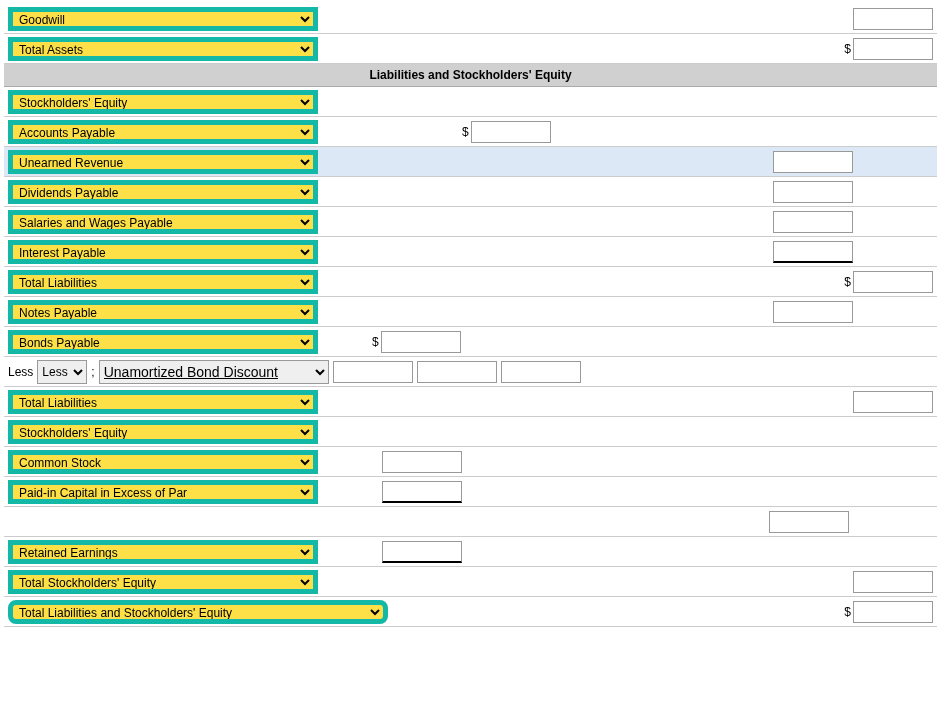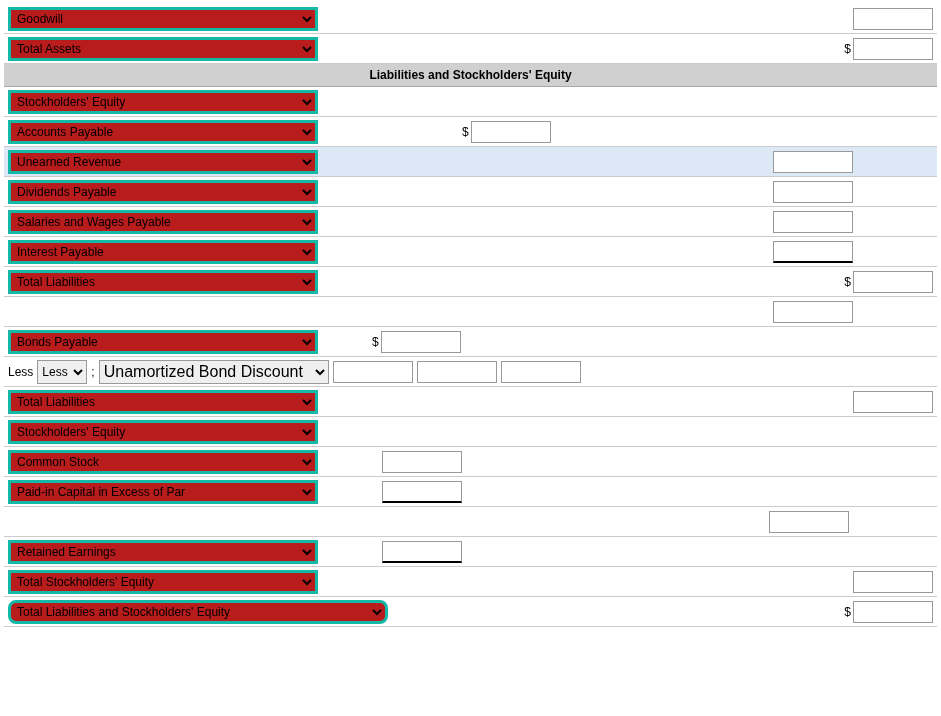--- a/index.html
+++ b/index.html
@@ -32,22 +32,22 @@
     }
     .label-select {
       display: flex;
       align-items: center;
       flex: 0 0 310px;
     }
     .label-select select {
       width: 100%;
       height: 24px;
       font-size: 12px;
-      border: 3px solid #14b8a6;
-      background: #b91c1c;
+      border: 5px solid #14b8a6;
+      background: #fde047;
       padding: 0 2px;
     }
     .spacer {
       flex: 1;
     }
     .input-cell {
       display: flex;
       align-items: center;
       margin-left: 4px;
     }
@@ -69,22 +69,23 @@
     }
     .less-select {
       width: 50px;
       height: 24px;
       font-size: 12px;
       border: 1px solid #999;
     }
     .unamortized-select {
       width: 230px;
       height: 24px;
-      font-size: 16px;
+      font-size: 14px;
       border: 1px solid #999;
+      text-decoration: underline;
     }
   </style>
 </head>
 <body>
 
 <div class="form-container">
 
   <div class="row">
     <div class="label-select">
       <select>
@@ -196,20 +197,25 @@
     </div>
     <div class="spacer"></div>
     <div class="input-cell">
       <span class="dollar-sign">$</span>
       <input type="text" value="" style="">
     </div>
   </div>
 
 
   <div class="row">
+    <div class="label-select">
+      <select>
+        <option>Notes Payable</option>
+      </select>
+    </div>
     <div class="spacer"></div>
     <div class="input-cell">
       <input type="text" value="" style="">
     </div>
     <div style="flex:0 0 80px;"></div>
   </div>
 
   <div class="row">
     <div class="label-select">
       <select>

